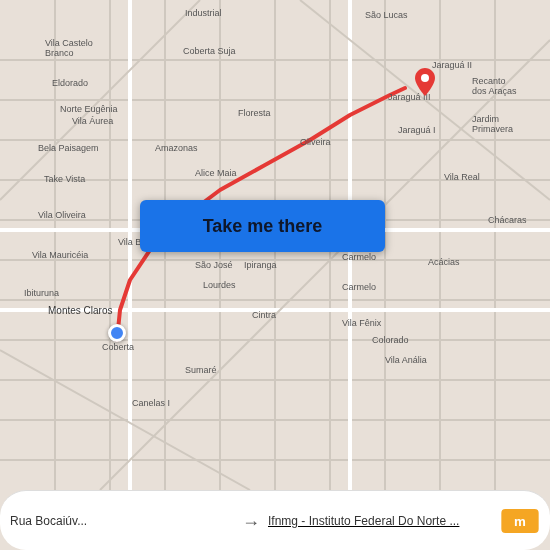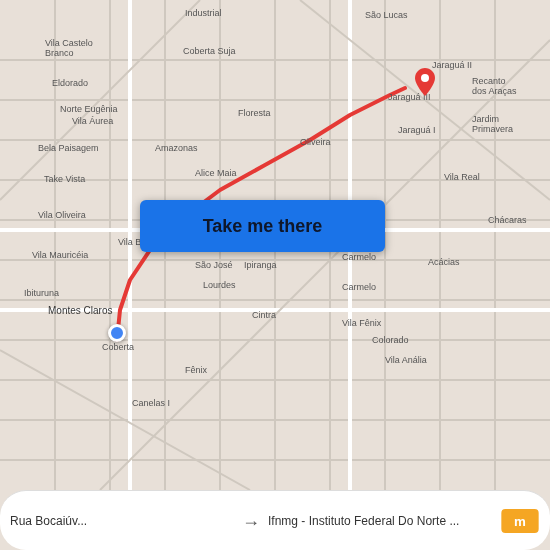--- a/index.html
+++ b/index.html
@@ -117,20 +117,21 @@
     #route-arrow {
       font-size: 18px;
       color: #555;
       margin: 0 8px;
       flex-shrink: 0;
     }
 
     #route-to {
       flex: 1;
       min-width: 0;
+      text-decoration: underline;
     }
 
     .route-text {
       font-size: 12px;
       color: #333;
       white-space: nowrap;
       overflow: hidden;
       text-overflow: ellipsis;
     }
 
@@ -244,21 +245,21 @@
   <div class="map-label" style="left:342px;top:252px">Carmelo</div>
   <div class="map-label" style="left:428px;top:257px">Acácias</div>
   <div class="map-label" style="left:24px;top:288px">Ibituruna</div>
   <div class="map-label" style="left:203px;top:280px">Lourdes</div>
   <div class="map-label map-label-bold" style="left:48px;top:305px">Montes Claros</div>
   <div class="map-label" style="left:342px;top:282px">Carmelo</div>
   <div class="map-label" style="left:252px;top:310px">Cintra</div>
   <div class="map-label" style="left:342px;top:318px">Vila Fênix</div>
   <div class="map-label" style="left:372px;top:335px">Colorado</div>
   <div class="map-label" style="left:102px;top:342px">Coberta</div>
-  <div class="map-label" style="left:185px;top:365px">Fênix</div>
+  <div class="map-label" style="left:185px;top:365px">Sumaré</div>
   <div class="map-label" style="left:385px;top:355px">Vila Anália</div>
   <div class="map-label" style="left:132px;top:398px">Canelas I</div>
 
   <div id="origin-marker"></div>
 
   <div id="destination-marker">
     <svg viewBox="0 0 20 28" xmlns="http://www.w3.org/2000/svg" width="20" height="28">
       <path d="M10 0 C4.477 0 0 4.477 0 10 C0 17 10 28 10 28 C10 28 20 17 20 10 C20 4.477 15.523 0 10 0 Z" fill="#e53935"></path>
       <circle cx="10" cy="10" r="4" fill="white"></circle>
     </svg>

